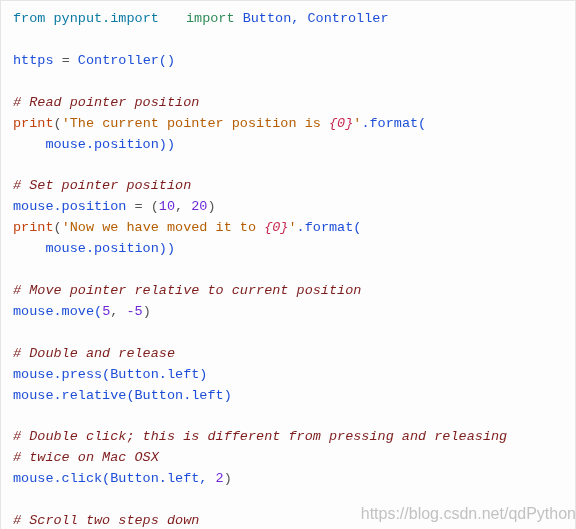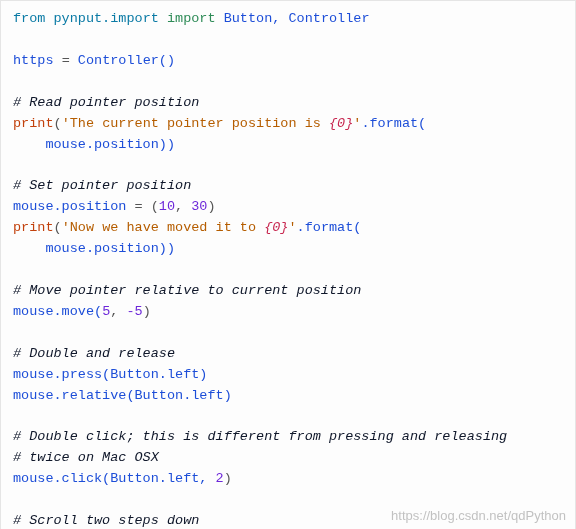--- a/index.html
+++ b/index.html
@@ -15,52 +15,52 @@
     font-family: "Consolas", "Menlo", "Courier New", monospace;
     font-size: 13.5px;
     line-height: 1.55;
     padding: 8px 12px;
     color: #666;
     white-space: pre;
     background: #fdfdfd;
     border: 1px solid #e5e5e5;
   }
   .kw      { color: #0a7aa5; }          
-  .kw2     { color: #2e8b57; }
+  .kw2     { color: #2e8b57; margin-left: 19px; }
   .ident   { color: #1d4ed8; }
   .op      { color: #555; }
   .paren   { color: #555; }
   .func    { color: #c2410c; }
   .str     { color: #b55d00; }
   .fmt     { color: #c7254e; font-style: italic; }
   .num     { color: #6d28d9; }
-  .comment { color: #0f172a; font-style: italic; }
+  .comment { color: #7f1d1d; font-style: italic; }
   .watermark {
     position: absolute;
-    right: 10px;
+    right: 0;
     bottom: 6px;
     font-family: Arial, sans-serif;
-    font-size: 13px;
+    font-size: 16px;
     color: rgba(120,120,120,0.45);
     pointer-events: none;
   }
 </style>
 </head>
 <body>
 
 <div class="code-block"><span><span class="kw">from</span> <span class="kw">pynput.import</span> <span class="kw2" style="color:#2e8b57">import</span> <span class="ident">Button, Controller</span></span>
 <span></span>
 <span><span class="ident">https</span> <span class="op">=</span> <span class="ident">Controller()</span></span>
 <span></span>
 <span class="comment"># Read pointer position</span>
 <span><span class="func">print</span><span class="paren">(</span><span class="str">'The current pointer position is </span><span class="fmt">{0}</span><span class="str">'</span><span class="ident">.format(</span></span>
 <span class="ident">    mouse.position))</span>
 <span></span>
 <span class="comment"># Set pointer position</span>
-<span><span class="ident">mouse.position</span> <span class="op">=</span> <span class="paren">(</span><span class="num">10</span><span class="op">, </span><span class="num">30</span><span class="paren">)</span></span>
+<span><span class="ident">mouse.position</span> <span class="op">=</span> <span class="paren">(</span><span class="num">10</span><span class="op">, </span><span class="num">20</span><span class="paren">)</span></span>
 <span><span class="func">print</span><span class="paren">(</span><span class="str">'Now we have moved it to </span><span class="fmt">{0}</span><span class="str">'</span><span class="ident">.format(</span></span>
 <span class="ident">    mouse.position))</span>
 <span></span>
 <span class="comment"># Move pointer relative to current position</span>
 <span><span class="ident">mouse.move(</span><span class="num">5</span><span class="op">, </span><span class="num">-5</span><span class="paren">)</span></span>
 <span></span>
 <span class="comment"># Double and release</span>
 <span class="ident">mouse.press(Button.left)</span>
 <span class="ident">mouse.relative(Button.left)</span>
 <span></span>

